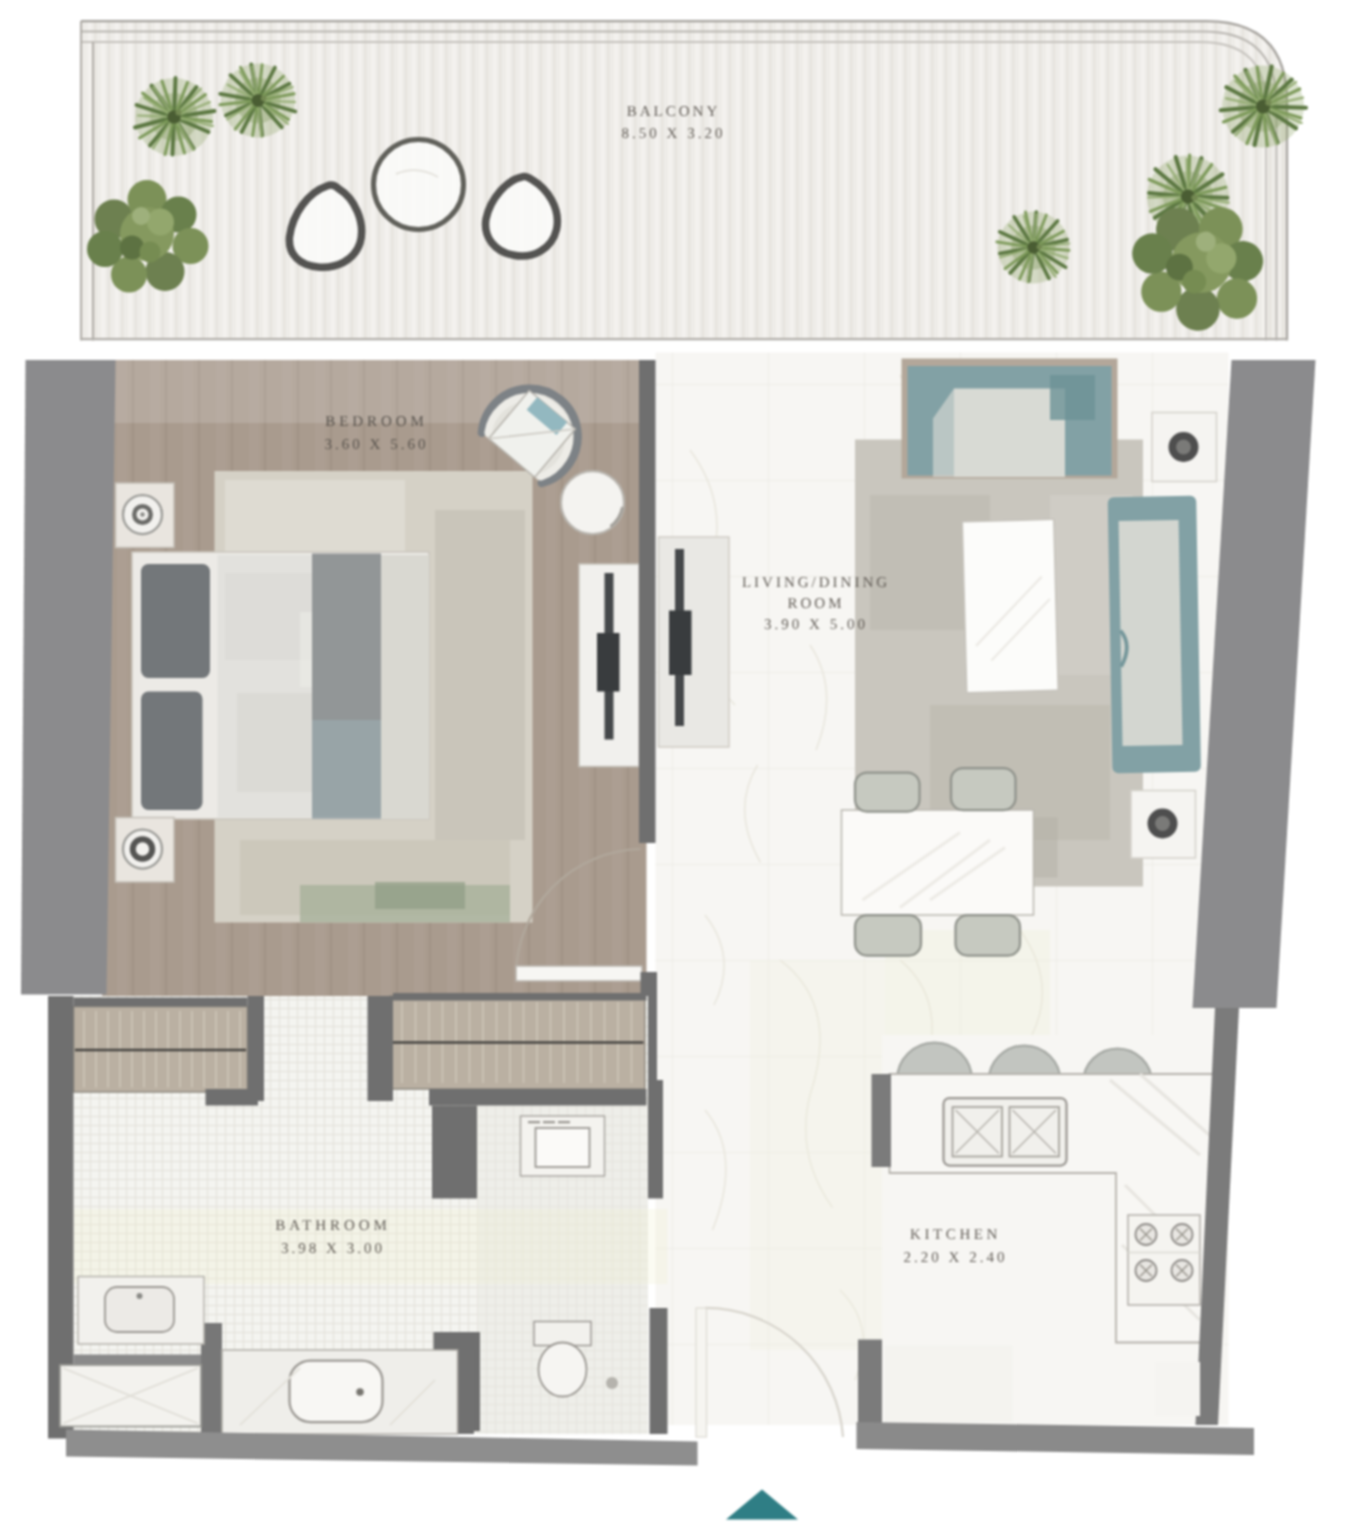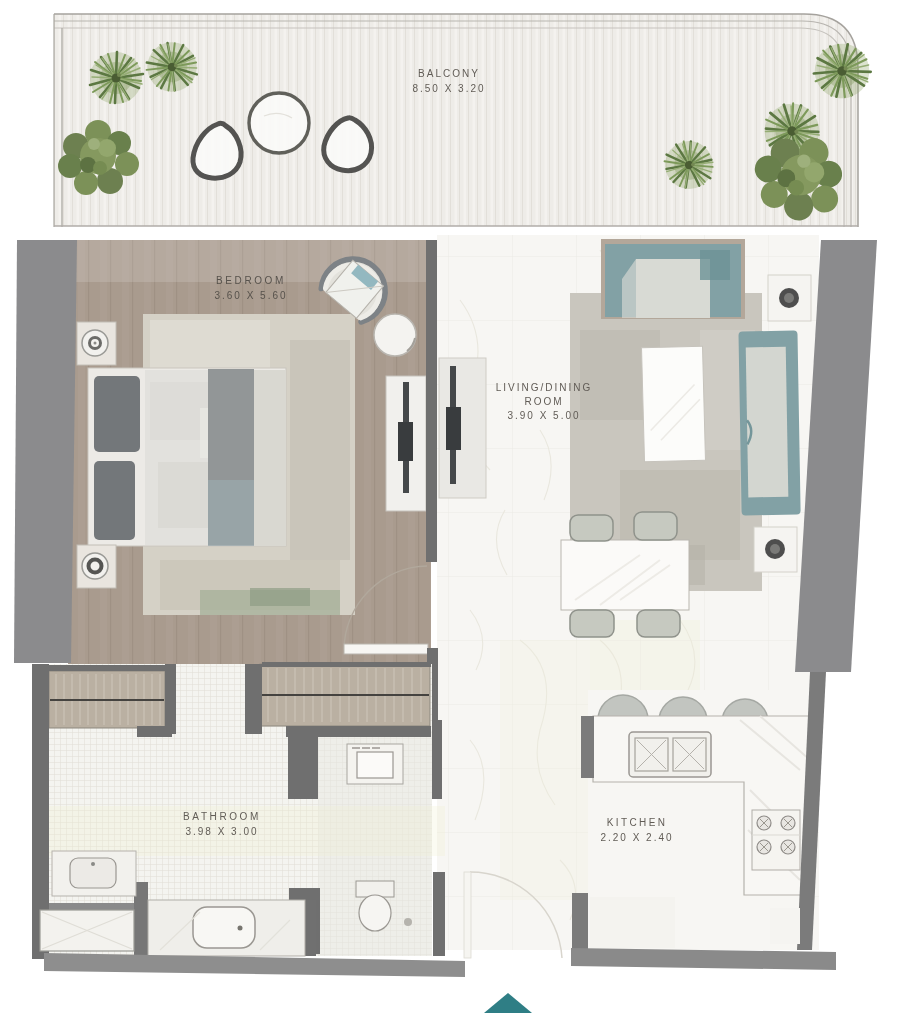--- a/index.html
+++ b/index.html
@@ -1,16 +1,16 @@
 <!DOCTYPE html>
 <html><head>
 <meta charset="utf-8">
 <style>
 html,body{margin:0;padding:0;background:#ffffff;}
-#page{width:908px;height:1024px;position:relative;font-family:Liberation Sans, sans-serif;}
+#page{width:908px;height:1024px;position:relative;font-family:Liberation Serif, serif;}
 svg{display:block;filter:blur(0.55px);}
 </style>
 </head>
 <body>
 <div id="page">
 <svg width="908" height="1024" viewBox="0 0 908 1024">
 <defs>
 <pattern id="planksBal" width="9" height="220" patternUnits="userSpaceOnUse">
   <rect width="9" height="220" fill="#eeece8"></rect>
   <rect x="0" width="1" height="220" fill="#e2dfd9"></rect>

